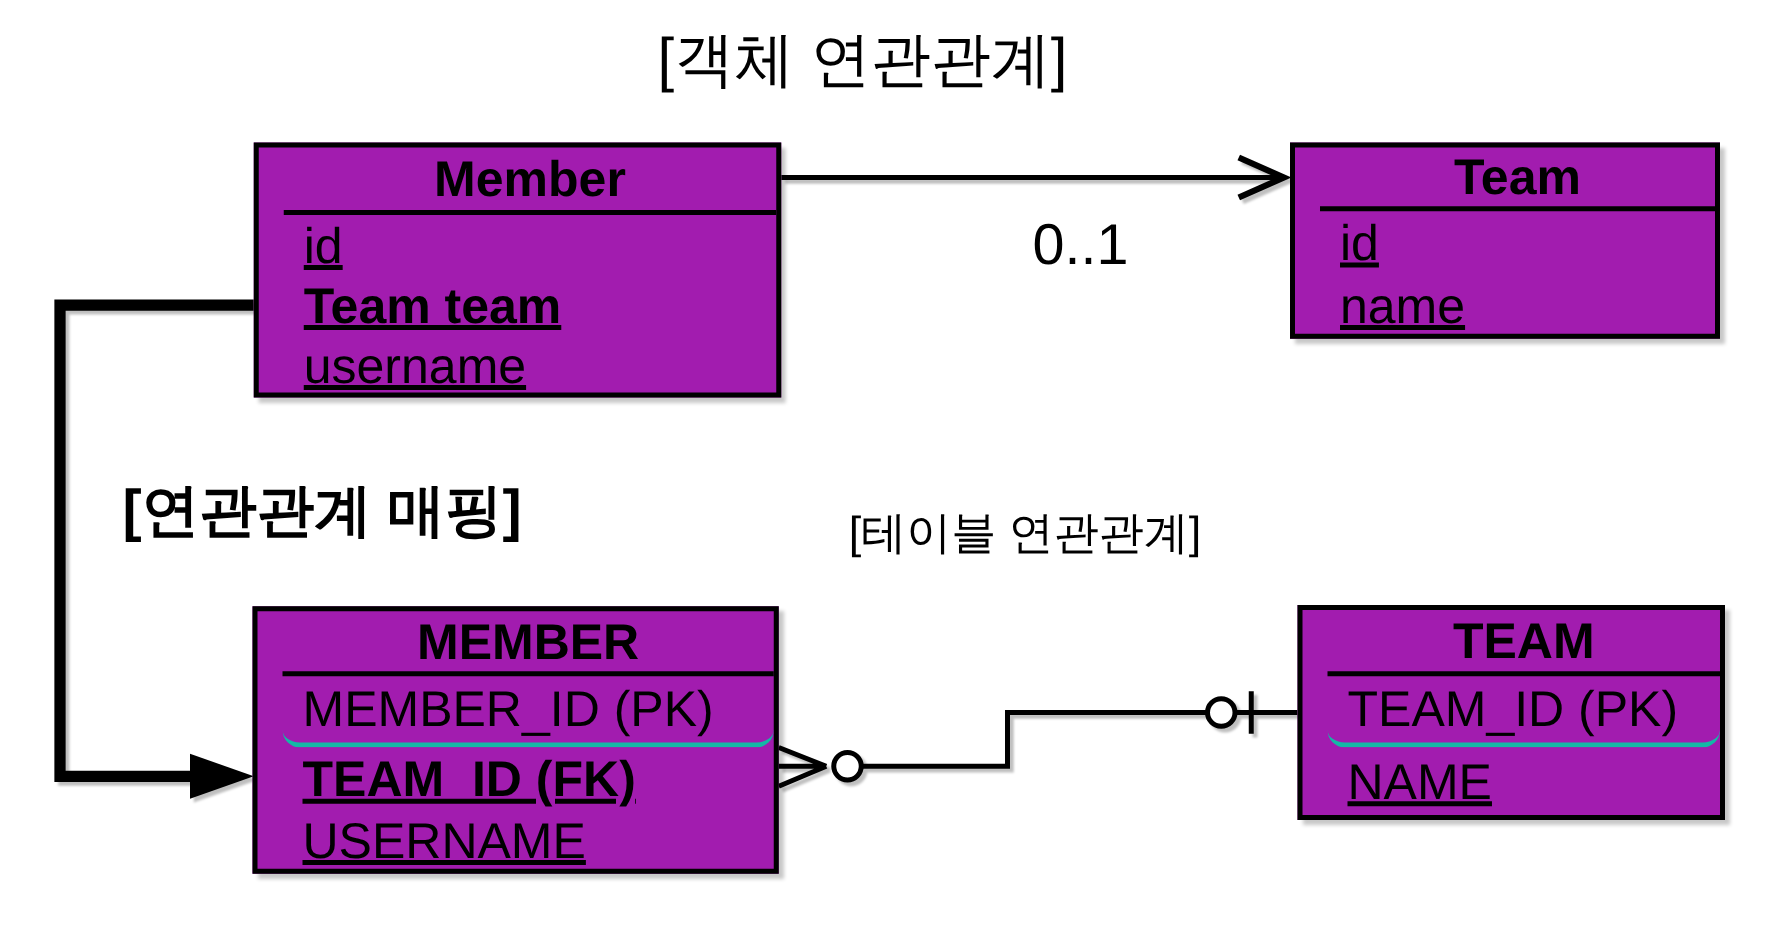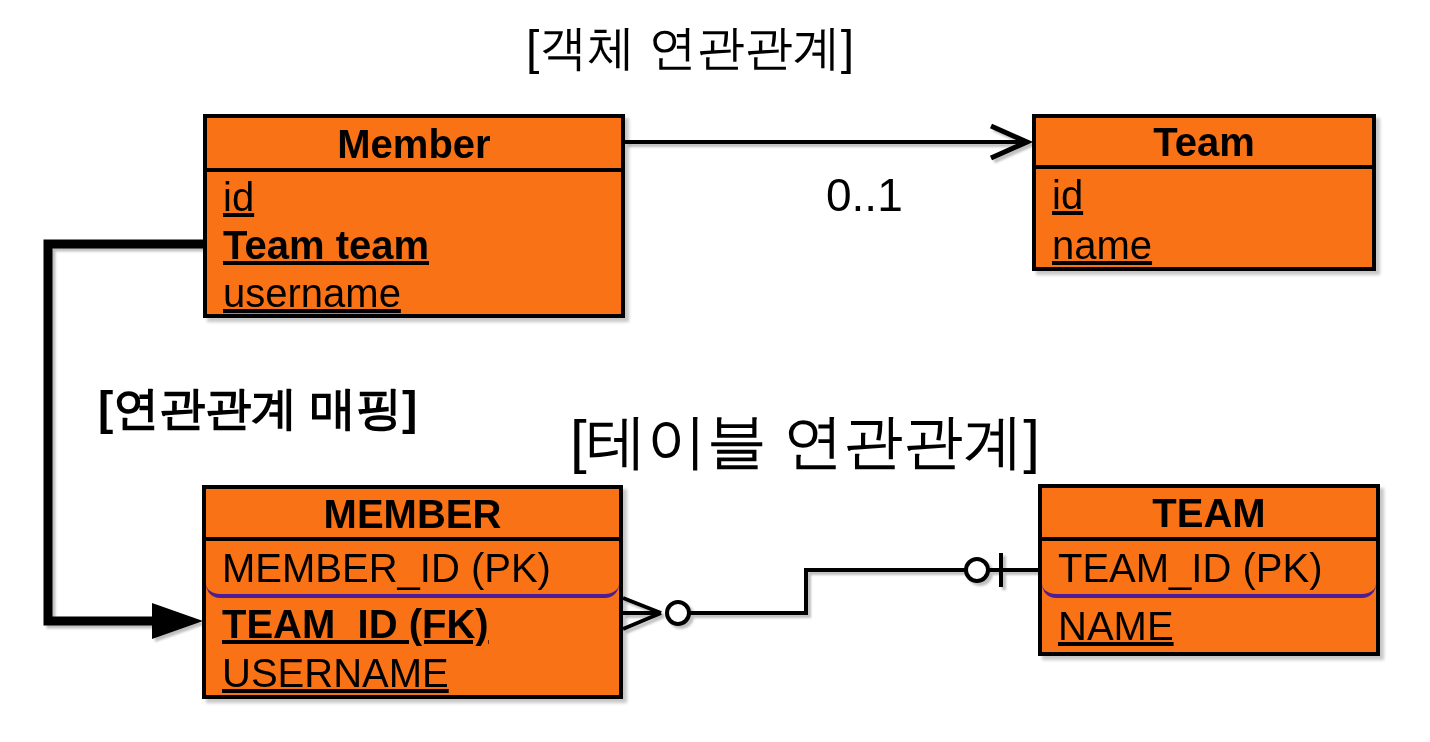--- a/index.html
+++ b/index.html
@@ -16,32 +16,33 @@
     overflow: hidden;
   }
   .wires {
     position: absolute;
     left: 0; top: 0;
     width: 1430px; height: 742px;
   }
   
   .box {
     position: absolute;
-    background: #f97316;
+    background: #a21caf;
     border: 4px solid #000;
     box-shadow: 4px 4px 3px rgba(0,0,0,0.22);
+    padding-left: 20px;
   }
   .box-head {
     border-bottom: 4px solid #000;
     text-align: center;
     font-weight: bold;
     font-size: 40px;
   }
   .row-pk {
-    border-bottom: 4px solid #4c1d95;
+    border-bottom: 4px solid #14b8a6;
     font-size: 40px;
     padding-left: 16px;
     white-space: nowrap;
     border-radius: 14px;
   }
   .box-body { padding-left: 16px; }
   .field { font-size: 40px; white-space: nowrap; text-decoration: underline; }
   .bold { font-weight: bold; }
 
   
@@ -62,21 +63,21 @@
 
   
   .team-table { left: 1038px; top: 484px; width: 342px; height: 172px; }
   .team-table .box-head { height: 53px; line-height: 51px; }
   .team-table .row-pk { height: 57px; line-height: 54px; }
   .team-table .field { height: 54px; line-height: 56px; }
 
   
   .float-label { position: absolute; white-space: nowrap; }
   .title-object { left: 526px; top: 16px; width: 500px; text-align: left; font-size: 48px; }
-  .title-table  { left: 570px; top: 402px; width: 500px; text-align: left; font-size: 60px; }
+  .title-table  { left: 570px; top: 402px; width: 500px; text-align: center; font-size: 36px; }
   .label-mapping { left: 58px; top: 378px; font-size: 46px; font-weight: bold; margin-left: 40px; }
   .label-cardinality { left: 826px; top: 168px; font-size: 46px; }
 </style>
 </head>
 <body>
 
 <div class="canvas">
 
   <svg class="wires" viewBox="0 0 1430 742" xmlns="http://www.w3.org/2000/svg">
     <defs>

